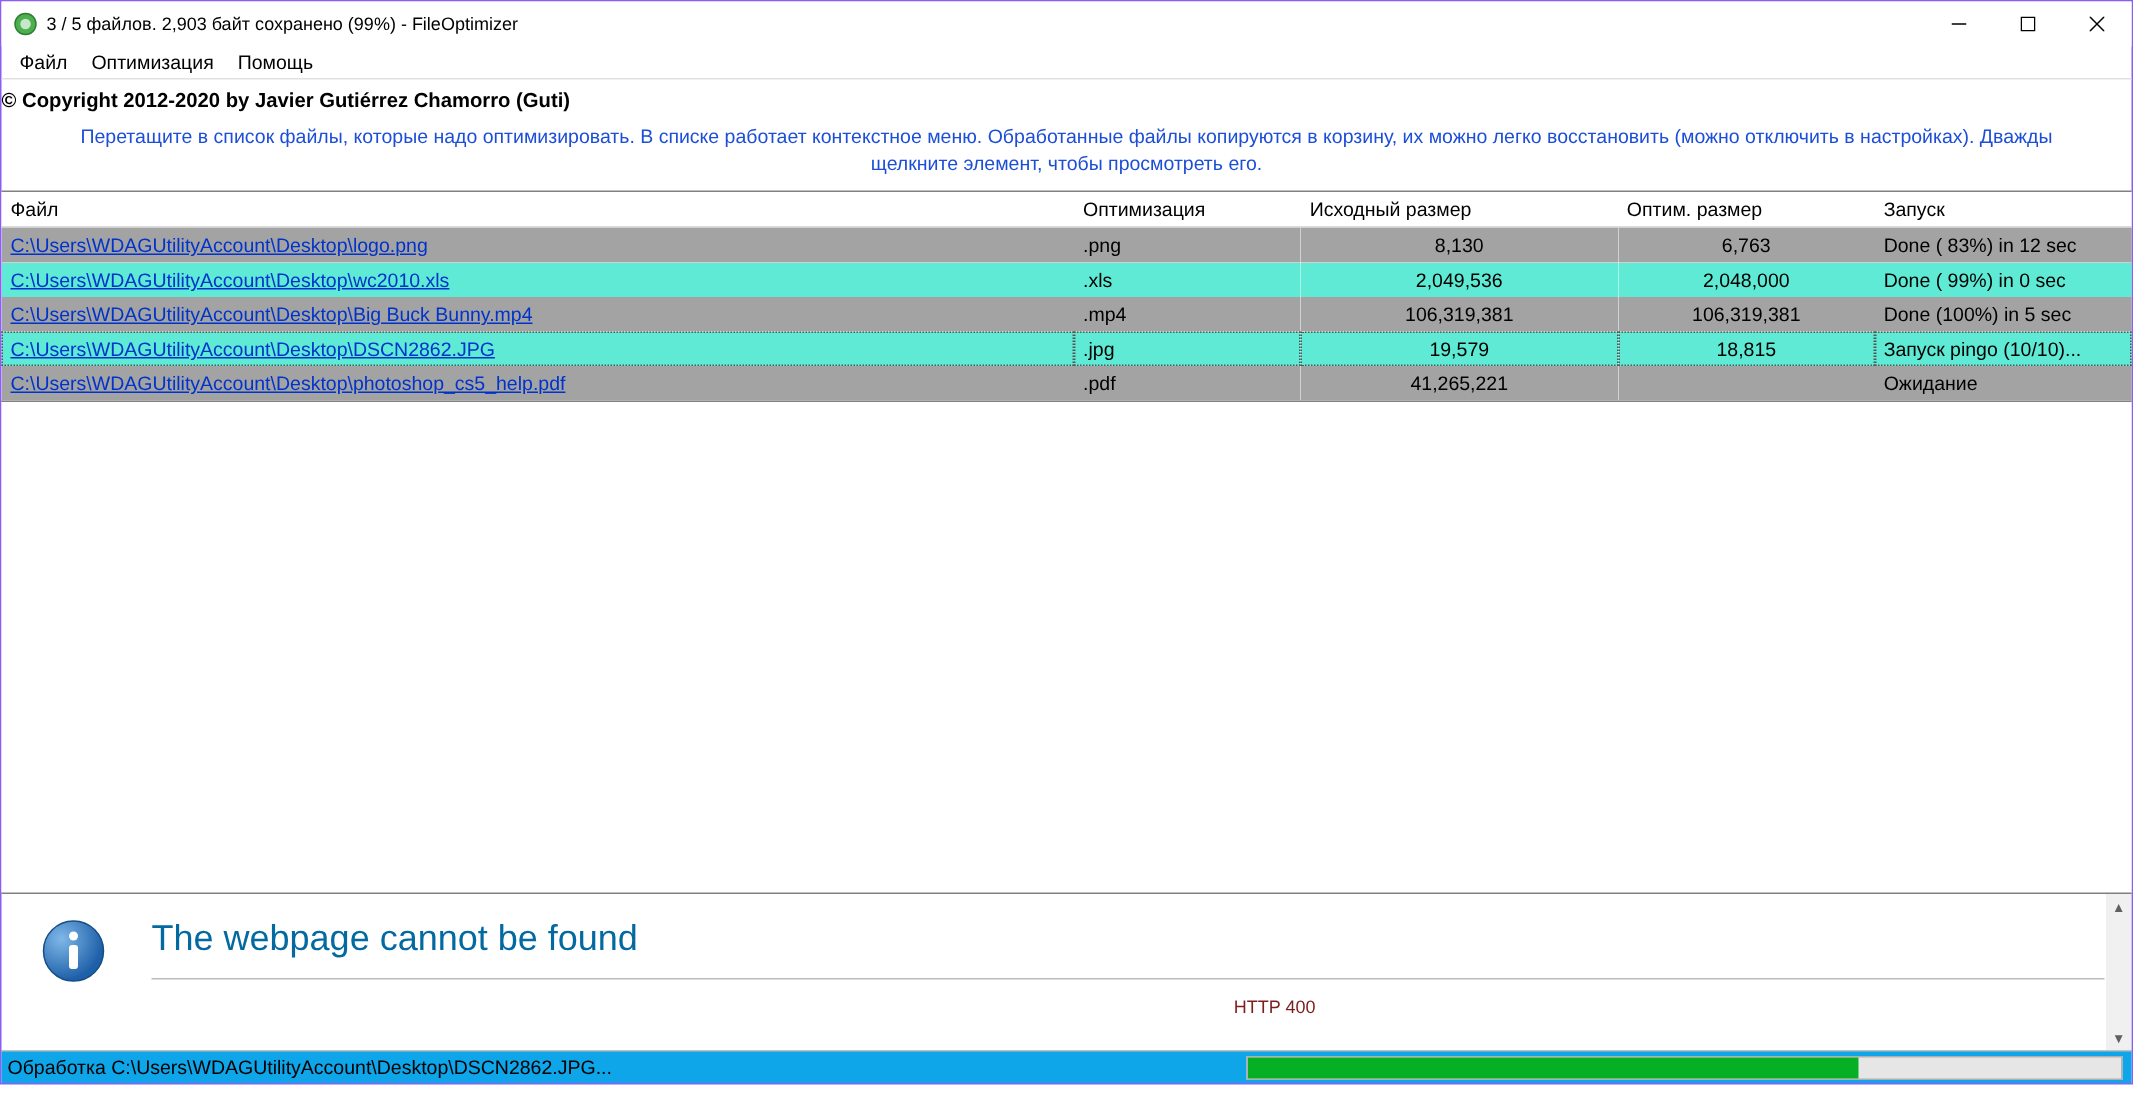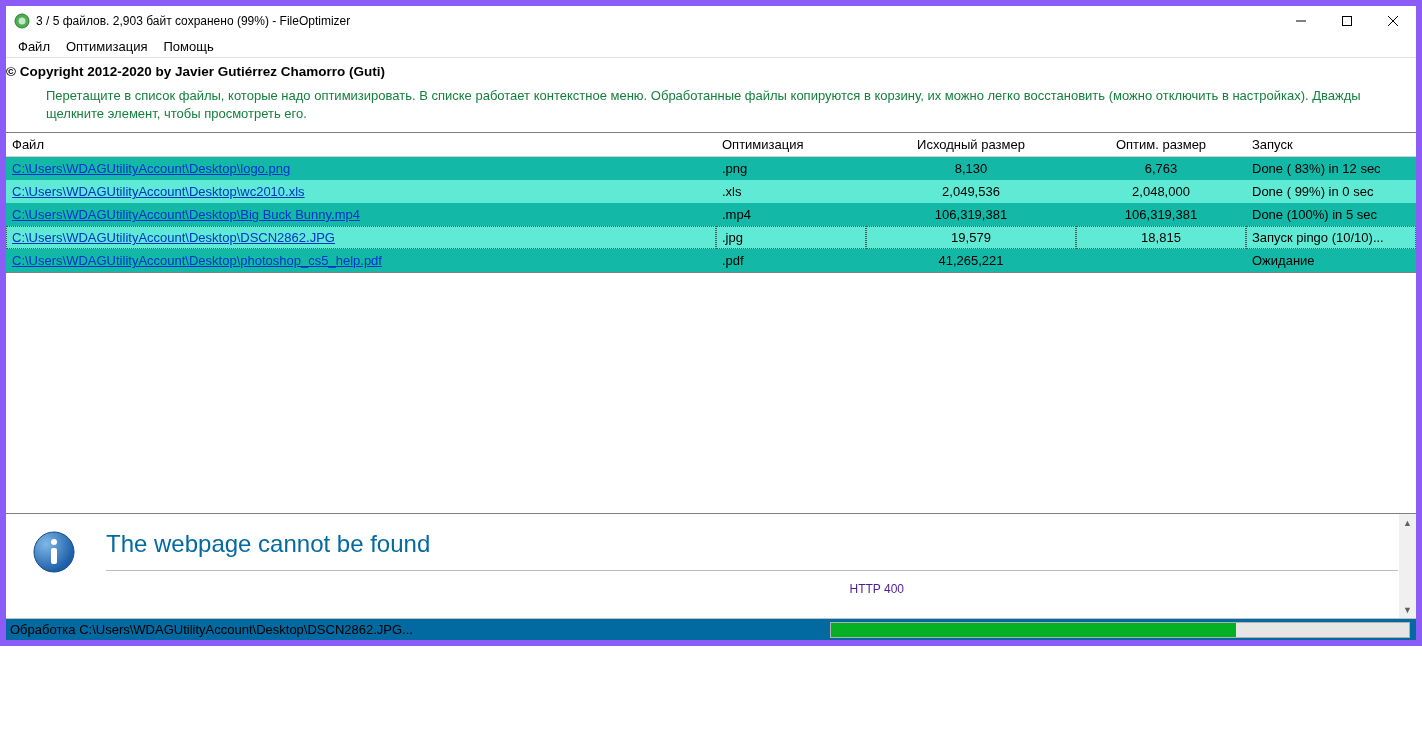--- a/index.html
+++ b/index.html
@@ -1,53 +1,53 @@
 <!DOCTYPE html>
 <html><head>
 <meta charset="utf-8">
 <style>
   * { box-sizing: border-box; }
   html, body { margin:0; padding:0; height:100%; font-family: "Segoe UI", Tahoma, sans-serif; font-size:13px; color:#000; background:#fff; }
-  .window { width:1422px; height:646px; display:flex; flex-direction:column; border:6px solid #8b5cf6; background:#fff; }
+  .window { width:1422px; height:723px; display:flex; flex-direction:column; border:1px solid #8b5cf6; background:#fff; }
   
   .titlebar { height:30px; background:#fff; display:flex; align-items:center; padding-left:4px; }
   .titlebar .app-icon { width:16px; height:16px; margin:0 6px 0 4px; display:inline-flex; align-items:center; justify-content:center; }
   .titlebar .title { flex:1; font-size:12px; color:#000; }
   .winbtn { width:46px; height:30px; display:flex; align-items:center; justify-content:center; }
   .winbtn svg { width:10px; height:10px; }
   
   .menubar { height:22px; display:flex; align-items:center; padding:2px 4px; border-bottom:1px solid #e1e1e1; }
   .menuitem { padding:2px 8px; font-size:13px; }
   
   .copyright { text-align:left; font-weight:bold; font-size:13.5px; padding:6px 0 2px 0; }
-  .instructions { font-size:13px; padding:6px 40px 10px 40px; color:#15803d; line-height:1.35; }
+  .instructions { text-align:center; font-size:13px; padding:6px 40px 10px 40px; color:#1d4ed8; line-height:1.35; }
   
   .table-wrap { flex:0 0 auto; border-top:1px solid #808080; border-bottom:1px solid #808080; }
   table { border-collapse:collapse; width:100%; table-layout:fixed; font-size:13px; }
   th { text-align:left; font-weight:normal; padding:4px 6px; background:#fff; border-bottom:1px solid #d0d0d0; font-size:13px; }
-  th.right { text-align:center; }
+  th.right { text-align:left; }
   td { padding:4px 6px; white-space:nowrap; overflow:hidden; text-overflow:ellipsis; }
   td.right { text-align:center; }
-  tr.odd  { background:#14b8a6; }
+  tr.odd  { background:#a3a3a3; }
   tr.even { background:#5eead4; }
   tr.active td { outline:1px dotted #555; outline-offset:-1px; }
   .filelink { color:#0033cc; text-decoration:underline; }
   .blank-area { flex:1; background:#fff; }
   
   .webview { border-top:1px solid #808080; height:105px; position:relative; overflow:hidden; }
   .webview-inner { display:flex; align-items:flex-start; padding:16px 18px 0 26px; }
   .info-icon { width:44px; height:44px; margin-right:30px; flex:0 0 auto; }
   .web-msg { flex:1; }
   .web-title { color:#0369a1; font-size:24px; font-weight:400; font-family:"Segoe UI Light","Segoe UI",sans-serif; margin:0; }
   .web-hr { border:none; border-top:1px solid #bbb; margin:12px 0 4px 0; }
-  .web-err { position:absolute; right:512px; color:#4c1d95; font-size:12px; bottom:22px; }
+  .web-err { position:absolute; right:544px; color:#7f1d1d; font-size:12px; bottom:22px; }
   .vscroll { position:absolute; right:0; top:0; bottom:0; width:17px; background:#f0f0f0; display:flex; flex-direction:column; justify-content:space-between; align-items:center; }
   .vscroll .arrow { width:17px; height:17px; display:flex; align-items:center; justify-content:center; color:#606060; font-size:9px;}
   
-  .statusbar { height:22px; border-top:1px solid #c0c0c0; display:flex; align-items:center; font-size:13px; background:#0369a1; }
+  .statusbar { height:22px; border-top:1px solid #c0c0c0; display:flex; align-items:center; font-size:13px; background:#0ea5e9; }
   .status-text { padding-left:4px; flex:0 0 58%; white-space:nowrap; overflow:hidden; }
   .progress { flex:1; height:16px; border:1px solid #b0b0b0; margin:0 6px; background:#e6e6e6; position:relative; }
   .progress-fill { position:absolute; left:0; top:0; bottom:0; background:#06b025; }
   
   col.c-file { width:710px; }
   col.c-ext  { width:150px; }
   col.c-orig { width:210px; }
   col.c-opt  { width:170px; }
   col.c-stat { width:170px; }
 </style>

